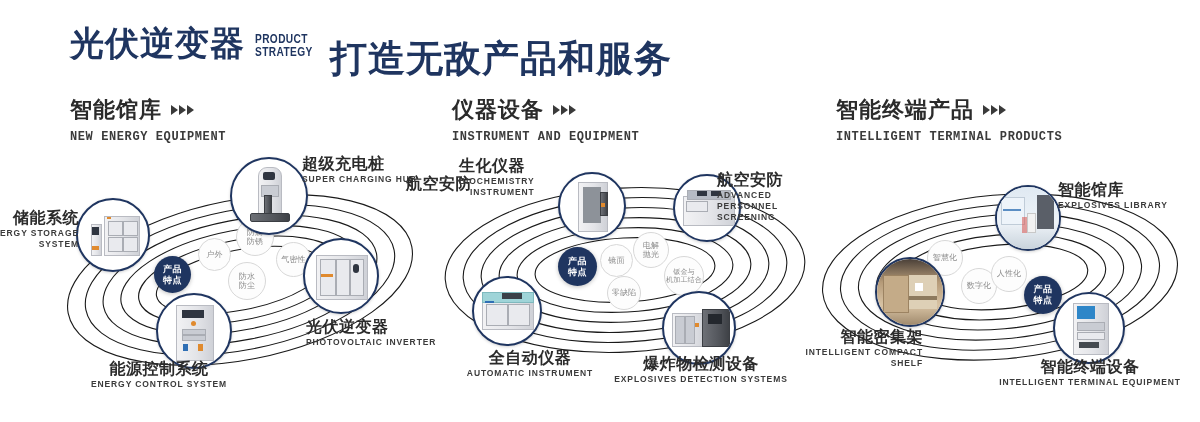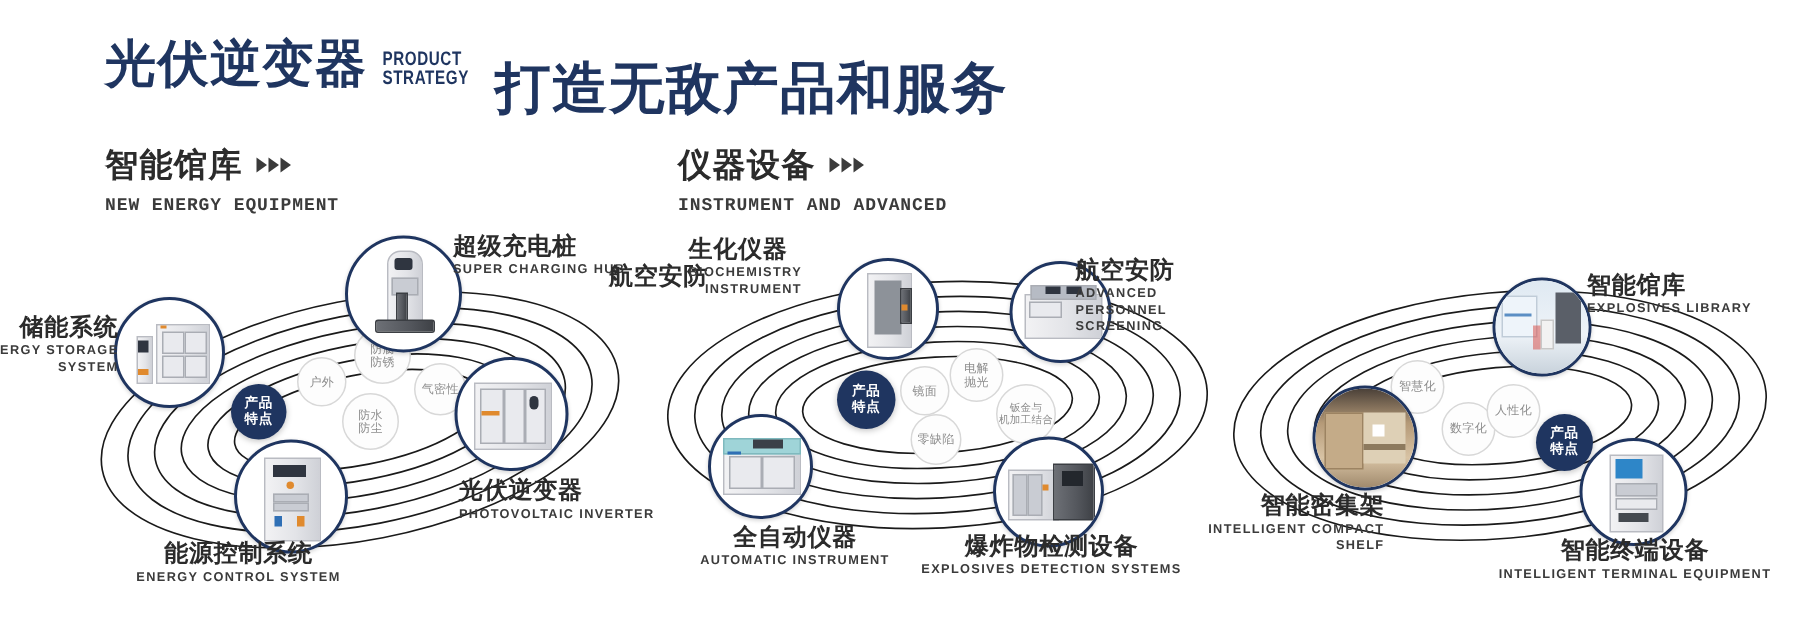--- a/index.html
+++ b/index.html
@@ -126,23 +126,34 @@
 
   <div class="sec" style="left:452px;top:95px;">
     <div class="sec-cn">
       <span>仪器设备</span>
       <span class="chev">
           <i></i>
           <i></i>
           <i></i>
         </span>
     </div>
-    <div class="sec-en">INSTRUMENT AND ADVANCED</div>
-  </div>
-
+    <div class="sec-en">INSTRUMENT AND EQUIPMENT</div>
+  </div>
+
+  <div class="sec" style="left:836px;top:95px;">
+    <div class="sec-cn">
+      <span>智能终端产品</span>
+      <span class="chev">
+          <i></i>
+          <i></i>
+          <i></i>
+        </span>
+    </div>
+    <div class="sec-en">INTELLIGENT TERMINAL PRODUCTS</div>
+  </div>
 
   <div class="cluster" style="left:40px;top:152px;">
     <svg class="rings" viewBox="0 0 400 250">
       <g fill="none" stroke="#1a1a1a" stroke-width="1.1" transform="rotate(-11 200 128)">
         <ellipse cx="200" cy="128" rx="175" ry="80"></ellipse>
         <ellipse cx="200" cy="128" rx="157" ry="70"></ellipse>
         <ellipse cx="200" cy="128" rx="139" ry="60"></ellipse>
         <ellipse cx="200" cy="128" rx="121" ry="50"></ellipse>
         <ellipse cx="200" cy="128" rx="103" ry="40"></ellipse>
         <ellipse cx="200" cy="128" rx="85" ry="30"></ellipse>

